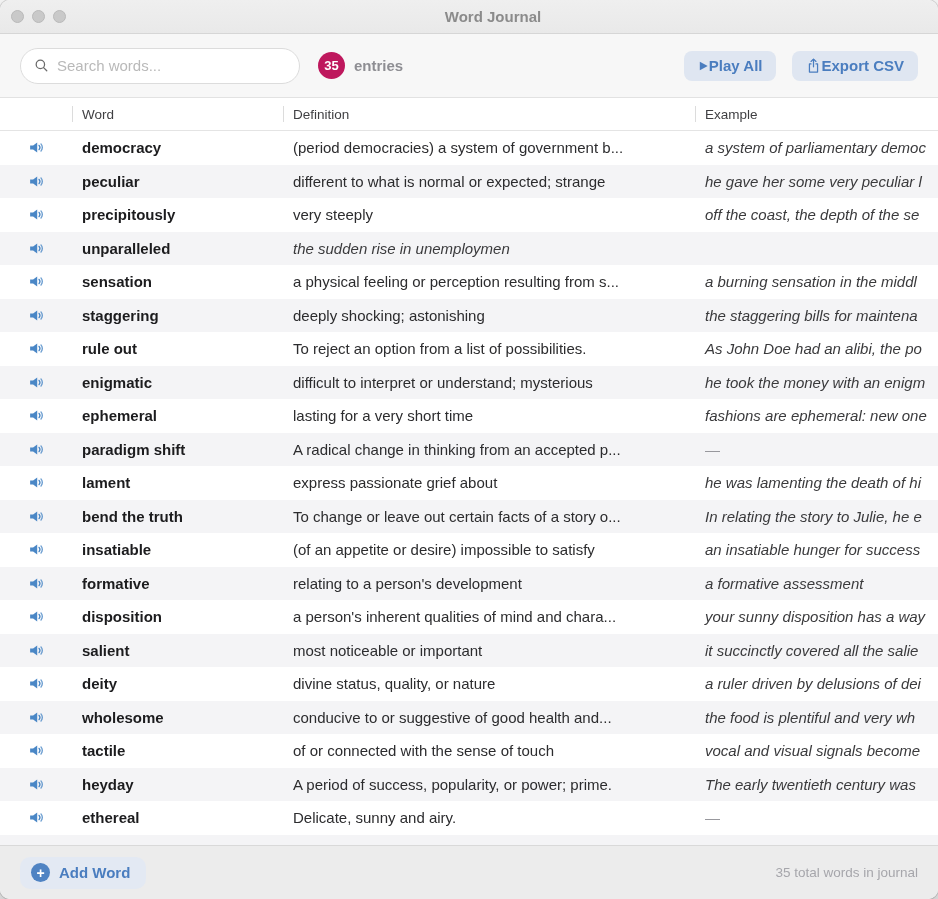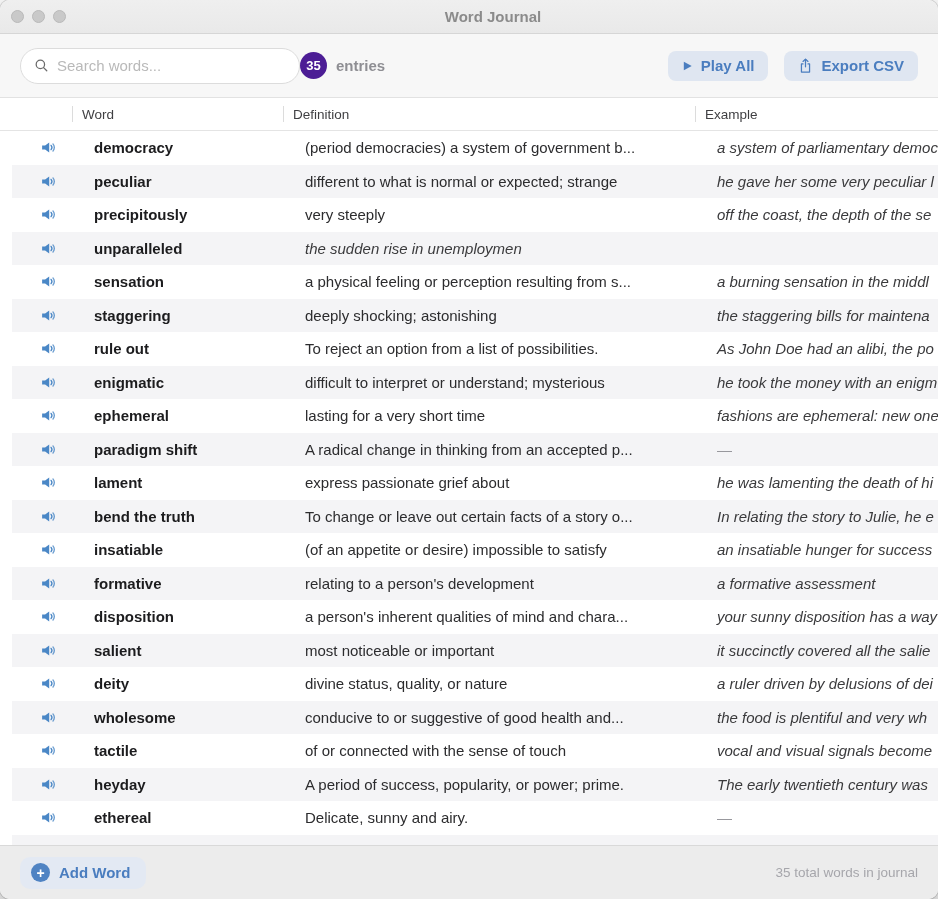--- a/index.html
+++ b/index.html
@@ -17,38 +17,38 @@
                font-weight:700; color:#8b8b8b; pointer-events:none;margin-left:48px; }
 
   
   .toolbar { flex:0 0 64px; background:#f7f7f7; border-bottom:1px solid #e2e2e2;
              display:flex; align-items:center; padding:0 20px; }
   .search { width:280px; height:36px; background:#fff; border:1px solid #dcdcdc; border-radius:18px;
             display:flex; align-items:center; padding:0 13px; gap:8px; }
   .search input { border:none; outline:none; flex:1; font-size:15px; color:#333; background:transparent;
                   font-family:inherit; min-width:0; }
   .search input::placeholder { color:#b9b9b9; }
-  .badge { width:27px; height:27px; border-radius:50%; background:#4c1d95; color:#fff; font-size:13px;
-           font-weight:700; display:flex; align-items:center; justify-content:center; flex:0 0 auto; }
+  .badge { width:27px; height:27px; border-radius:50%; background:#be185d; color:#fff; font-size:13px;
+           font-weight:700; display:flex; align-items:center; justify-content:center; margin-left:18px; flex:0 0 auto; }
   .entries { margin-left:9px; color:#8e8e93; font-size:15px; font-weight:600; }
   .spacer { flex:1; }
   .btn { height:30px; padding:0 14px; border-radius:8px; background:#dfe6f1; color:#4a7dbf; font-size:15px;
-         font-weight:600; display:flex; align-items:center; gap:8px; border:none; cursor:pointer;
+         font-weight:600; display:flex; align-items:center; gap:0; border:none; cursor:pointer;
          font-family:inherit; }
   .btn + .btn { margin-left:16px; }
 
   
   .thead { flex:0 0 33px; background:#fff; border-bottom:1px solid #e4e4e4; display:grid;
            grid-template-columns:72px 211px 412px minmax(0,1fr); align-items:stretch;
            font-size:13.5px; color:#3f3f42; }
   .th { position:relative; padding-left:10px; display:flex; align-items:center; }
   .th.sep::before { content:""; position:absolute; left:0; top:8px; bottom:8px; width:1px; background:#dcdcdc; }
 
   
-  .tbody { flex:1 1 auto; overflow:hidden; background:#fff;padding-left:12px; }
+  .tbody { flex:1 1 auto; overflow:hidden; background:#fff; }
   .tr { height:33.5px; display:grid; grid-template-columns:72px 211px 412px minmax(0,1fr); align-items:center; }
   .tr:nth-child(even) { background:#f4f4f6; }
   .cell { padding-left:10px; white-space:nowrap; overflow:hidden; }
   .word { font-weight:700; font-size:15px; color:#1c1c1e; }
   .def  { font-size:15px; color:#2c2c2e; }
   .ex   { font-size:15px; font-style:italic; color:#3a3a3c; }
   .ex.muted { font-style:normal; color:#98989d; }
   .speaker { display:flex; align-items:center; justify-content:center; height:100%;
              background:none; border:none; cursor:pointer; }
 

